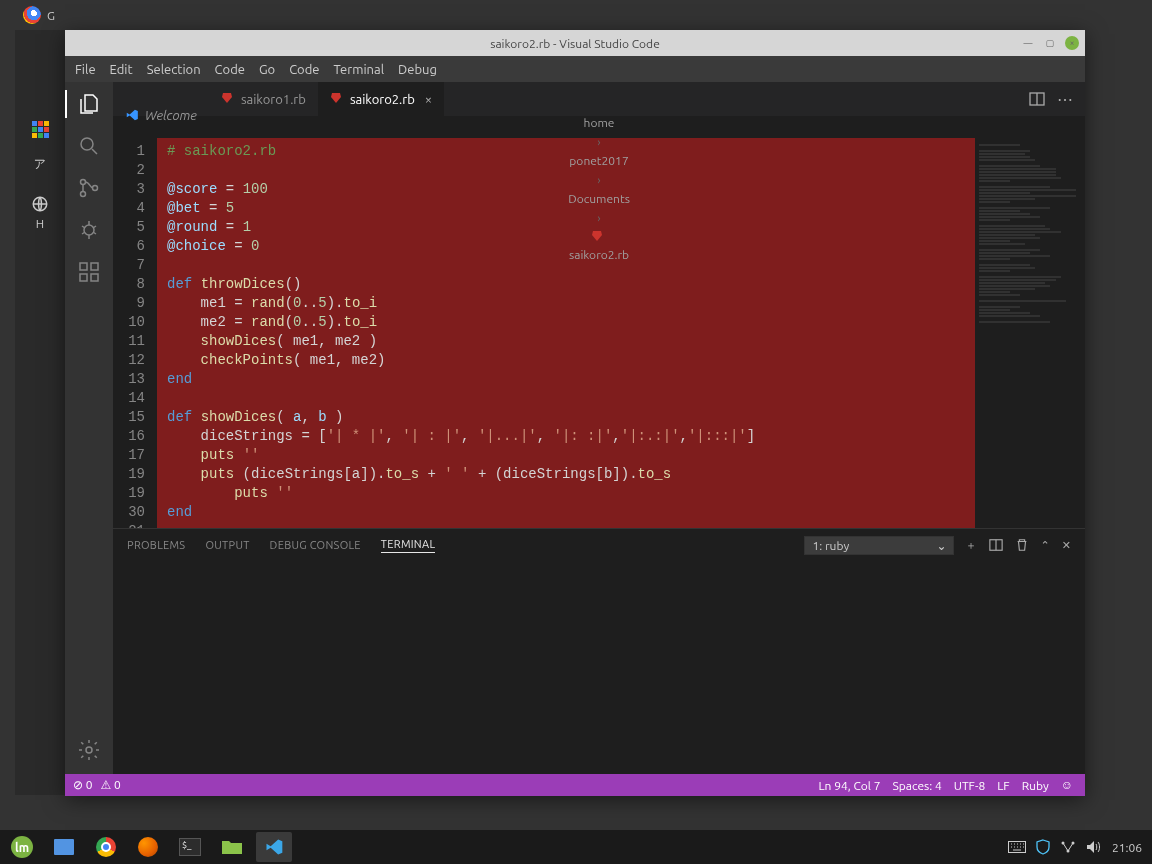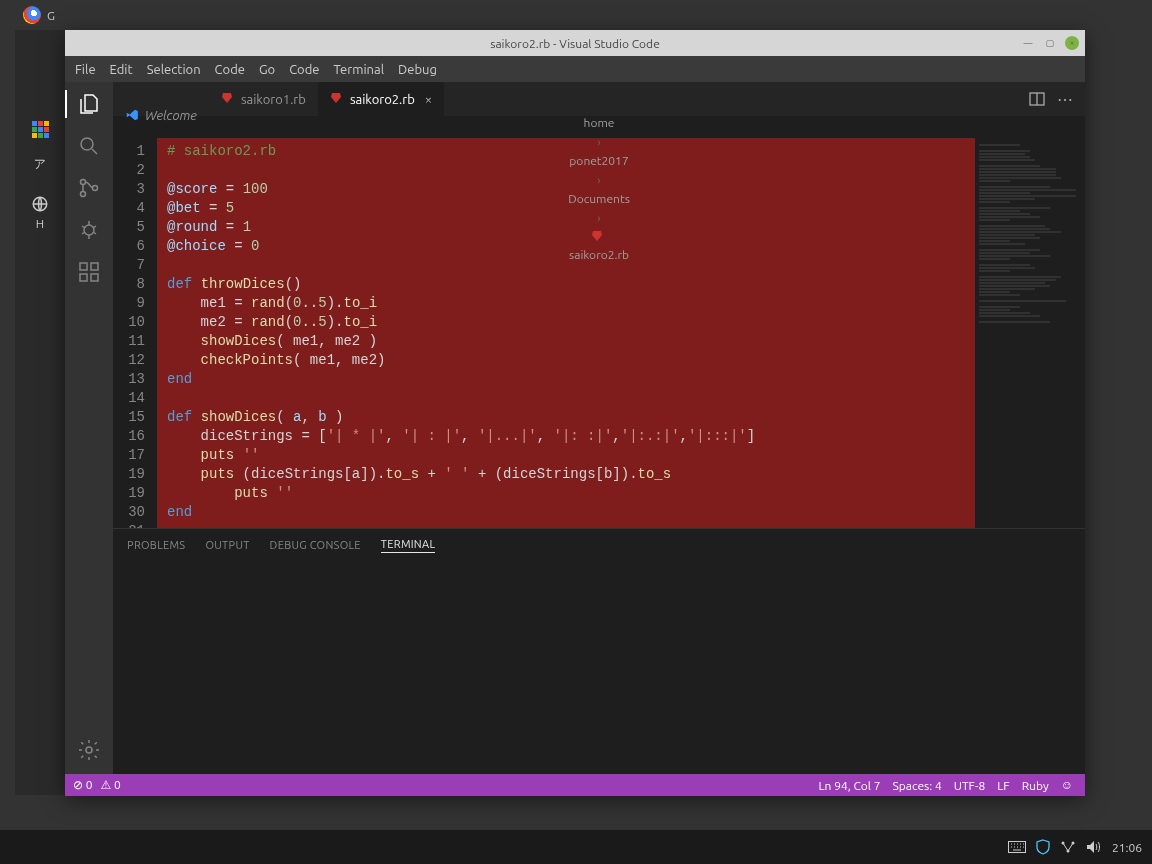--- a/index.html
+++ b/index.html
@@ -311,20 +311,40 @@
               <div class="mm-line" style="width: 70%;"></div>
             </div>
         </div>
 
         <div class="panel">
           <div class="panel-tabs" id="paneltabs">
               <span class="ptab">PROBLEMS</span>
               <span class="ptab">OUTPUT</span>
               <span class="ptab">DEBUG CONSOLE</span>
               <span class="ptab active">TERMINAL</span>
+            <div class="panel-tabs-right">
+              <div class="term-select">
+                <span>1: ruby</span>
+                <span style="position:absolute;right:6px;top:2px">⌄</span>
+              </div>
+              <span>＋</span>
+              <span>
+                  <svg width="14" height="14" viewBox="0 0 16 16" fill="none" stroke="#aaa" stroke-width="1.3">
+                    <rect x="1" y="2" width="14" height="12"></rect>
+                    <path d="M8 2v12"></path>
+                  </svg>
+                </span>
+              <span>
+                  <svg width="14" height="14" viewBox="0 0 16 16" fill="none" stroke="#aaa" stroke-width="1.3">
+                    <path d="M3 4h10M5 4V2h6v2M4 4l1 10h6l1-10"></path>
+                  </svg>
+                </span>
+              <span>⌃</span>
+              <span>✕</span>
+            </div>
           </div>
         </div>
       </div>
     </div>
 
     <div class="statusbar">
       <div class="sb-left">
         <span>⊘ <span>0</span></span>
         <span>⚠ <span>0</span></span>
       </div>
@@ -333,20 +353,51 @@
         <span>Spaces: 4</span>
         <span>UTF-8</span>
         <span>LF</span>
         <span>Ruby</span>
         <span>☺</span>
       </div>
     </div>
   </div>
 
   <div class="taskbar">
+    <div class="tb-left">
+      <div class="tb-ico">
+          <div class="mint-logo">lm</div>
+        </div>
+      <div class="tb-ico">
+          <svg width="20" height="16" viewBox="0 0 20 16" fill="#5294e2">
+            <rect width="20" height="16" rx="1"></rect>
+          </svg>
+        </div>
+      <div class="tb-ico">
+          <div style="width:20px;height:20px;border-radius:50%;background:conic-gradient(#ea4335 0 120deg,#fbbc05 120deg 240deg,#34a853 240deg);position:relative">
+            <div style="position:absolute;inset:5px;border-radius:50%;background:#4285f4;border:2px solid #fff"></div>
+          </div>
+        </div>
+      <div class="tb-ico">
+          <div style="width:20px;height:20px;border-radius:50%;background:radial-gradient(circle at 30% 30%,#ff9500,#e66000 60%,#a84300)"></div>
+        </div>
+      <div class="tb-ico">
+          <div style="width:22px;height:18px;background:#2c2c2c;border:1px solid #555;color:#eee;font-size:9px;padding:1px 2px">$_</div>
+        </div>
+      <div class="tb-ico">
+          <svg width="22" height="18" viewBox="0 0 22 18" fill="#8bc34a">
+            <path d="M1 3h7l2 2h11v11H1z"></path>
+          </svg>
+        </div>
+      <div class="tb-ico active">
+          <svg width="20" height="20" viewBox="0 0 24 24" fill="#3ba7e8">
+            <path d="M17 3l5 2v14l-5 2-9-8-5 3V8l5 3z"></path>
+          </svg>
+        </div>
+    </div>
     <div class="tb-right">
       <span>
           <svg width="18" height="12" viewBox="0 0 18 12" fill="none" stroke="#ccc">
             <rect x="0.5" y="0.5" width="17" height="11"></rect>
             <path d="M3 3h1M6 3h1M9 3h1M12 3h1M15 3h1M3 6h1M6 6h1M9 6h1M12 6h1M15 6h1M5 9h8"></path>
           </svg>
         </span>
       <span>
           <svg width="14" height="16" viewBox="0 0 14 16" fill="none" stroke="#4fc3f7" stroke-width="1.3">
             <path d="M7 1l6 2v5c0 4-3 6-6 7-3-1-6-3-6-7V3z"></path>

